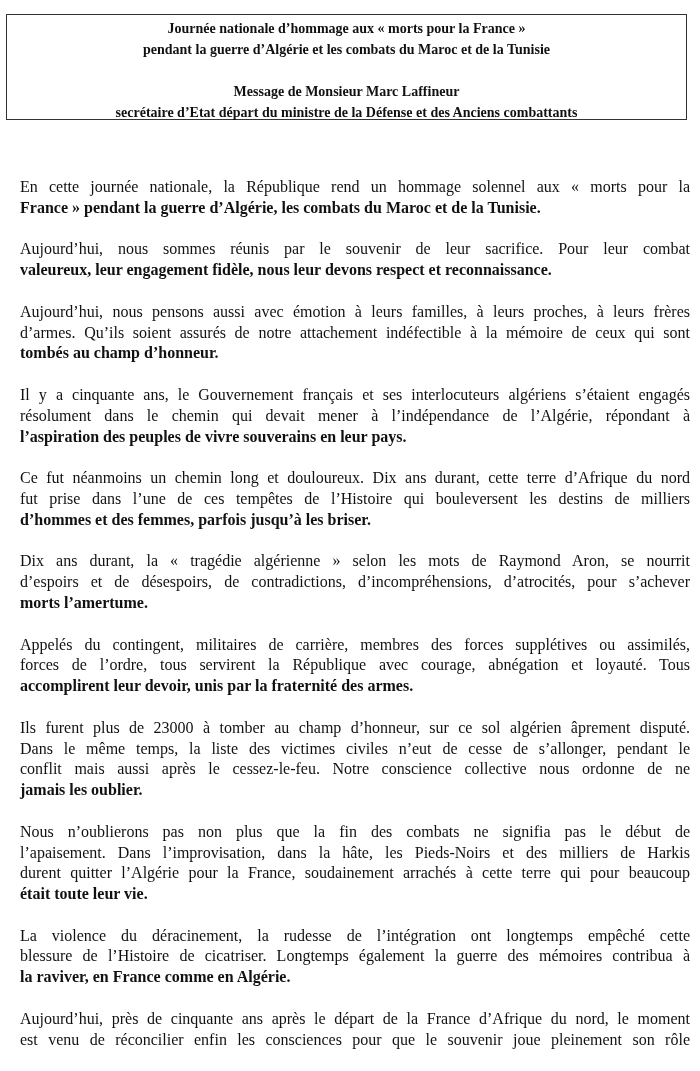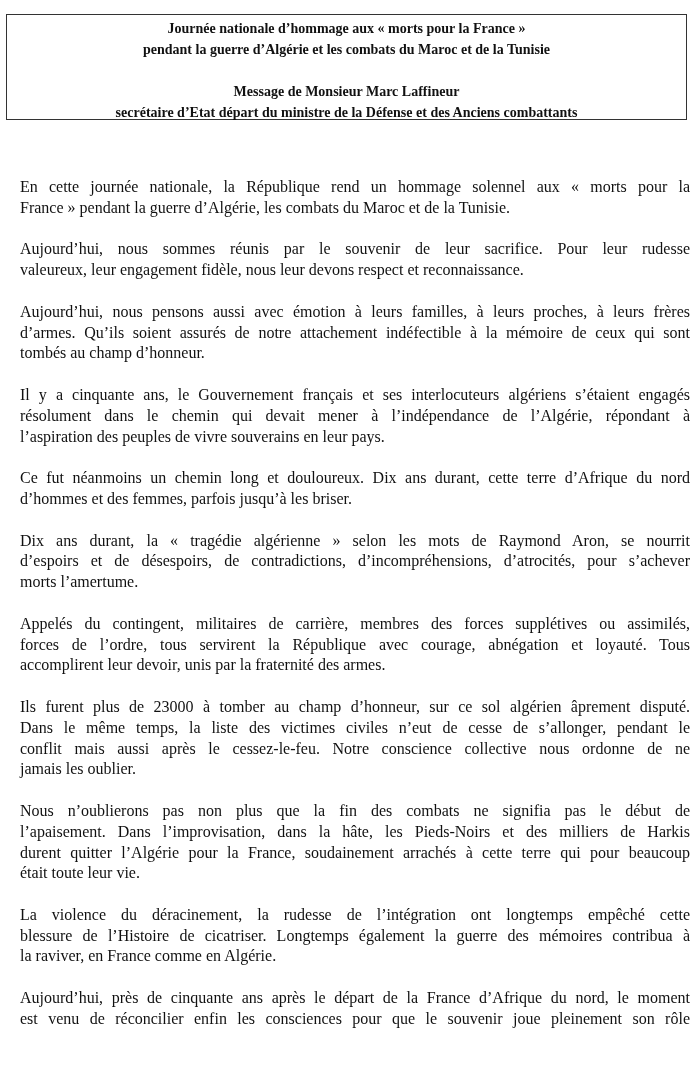--- a/index.html
+++ b/index.html
@@ -47,20 +47,21 @@
     text-align-last: left;
   }
   .para .ln {
     display: block;
     text-align: justify;
     text-align-last: justify;
     white-space: nowrap;
   }
   .para .ln.last {
     text-align-last: left;
+    font-weight: bold;
   }
 </style>
 </head>
 <body>
 
 <div class="header-box">
   <div class="block1">
     <span class="header-line">Journée nationale d’hommage aux « morts pour la France »</span>
     <span class="header-line">pendant la guerre d’Algérie et les combats du Maroc et de la Tunisie</span>
   </div>
@@ -69,35 +70,36 @@
     <span class="header-line">secrétaire d’Etat départ du ministre de la Défense et des Anciens combattants</span>
   </div>
 </div>
 
 <div class="body-text" id="body-text">
     <p class="para">
       <span class="ln">En cette journée nationale, la République rend un hommage solennel aux « morts pour la</span>
       <span class="ln last">France » pendant la guerre d’Algérie, les combats du Maroc et de la Tunisie.</span>
     </p>
     <p class="para">
-      <span class="ln">Aujourd’hui, nous sommes réunis par le souvenir de leur sacrifice. Pour leur rudesse</span>
+      <span class="ln">Aujourd’hui, nous sommes réunis par le souvenir de leur sacrifice. Pour leur combat</span>
       <span class="ln last">valeureux, leur engagement fidèle, nous leur devons respect et reconnaissance.</span>
     </p>
     <p class="para">
       <span class="ln">Aujourd’hui, nous pensons aussi avec émotion à leurs familles, à leurs proches, à leurs frères</span>
       <span class="ln">d’armes. Qu’ils soient assurés de notre attachement indéfectible à la mémoire de ceux qui sont</span>
       <span class="ln last">tombés au champ d’honneur.</span>
     </p>
     <p class="para">
       <span class="ln">Il y a cinquante ans, le Gouvernement français et ses interlocuteurs algériens s’étaient engagés</span>
       <span class="ln">résolument dans le chemin qui devait mener à l’indépendance de l’Algérie, répondant à</span>
       <span class="ln last">l’aspiration des peuples de vivre souverains en leur pays.</span>
     </p>
     <p class="para">
       <span class="ln">Ce fut néanmoins un chemin long et douloureux. Dix ans durant, cette terre d’Afrique du nord</span>
+      <span class="ln">fut prise dans l’une de ces tempêtes de l’Histoire qui bouleversent les destins de milliers</span>
       <span class="ln last">d’hommes et des femmes, parfois jusqu’à les briser.</span>
     </p>
     <p class="para">
       <span class="ln">Dix ans durant, la « tragédie algérienne » selon les mots de Raymond Aron, se nourrit</span>
       <span class="ln">d’espoirs et de désespoirs, de contradictions, d’incompréhensions, d’atrocités, pour s’achever</span>
       <span class="ln last">morts l’amertume.</span>
     </p>
     <p class="para">
       <span class="ln">Appelés du contingent, militaires de carrière, membres des forces supplétives ou assimilés,</span>
       <span class="ln">forces de l’ordre, tous servirent la République avec courage, abnégation et loyauté. Tous</span>

